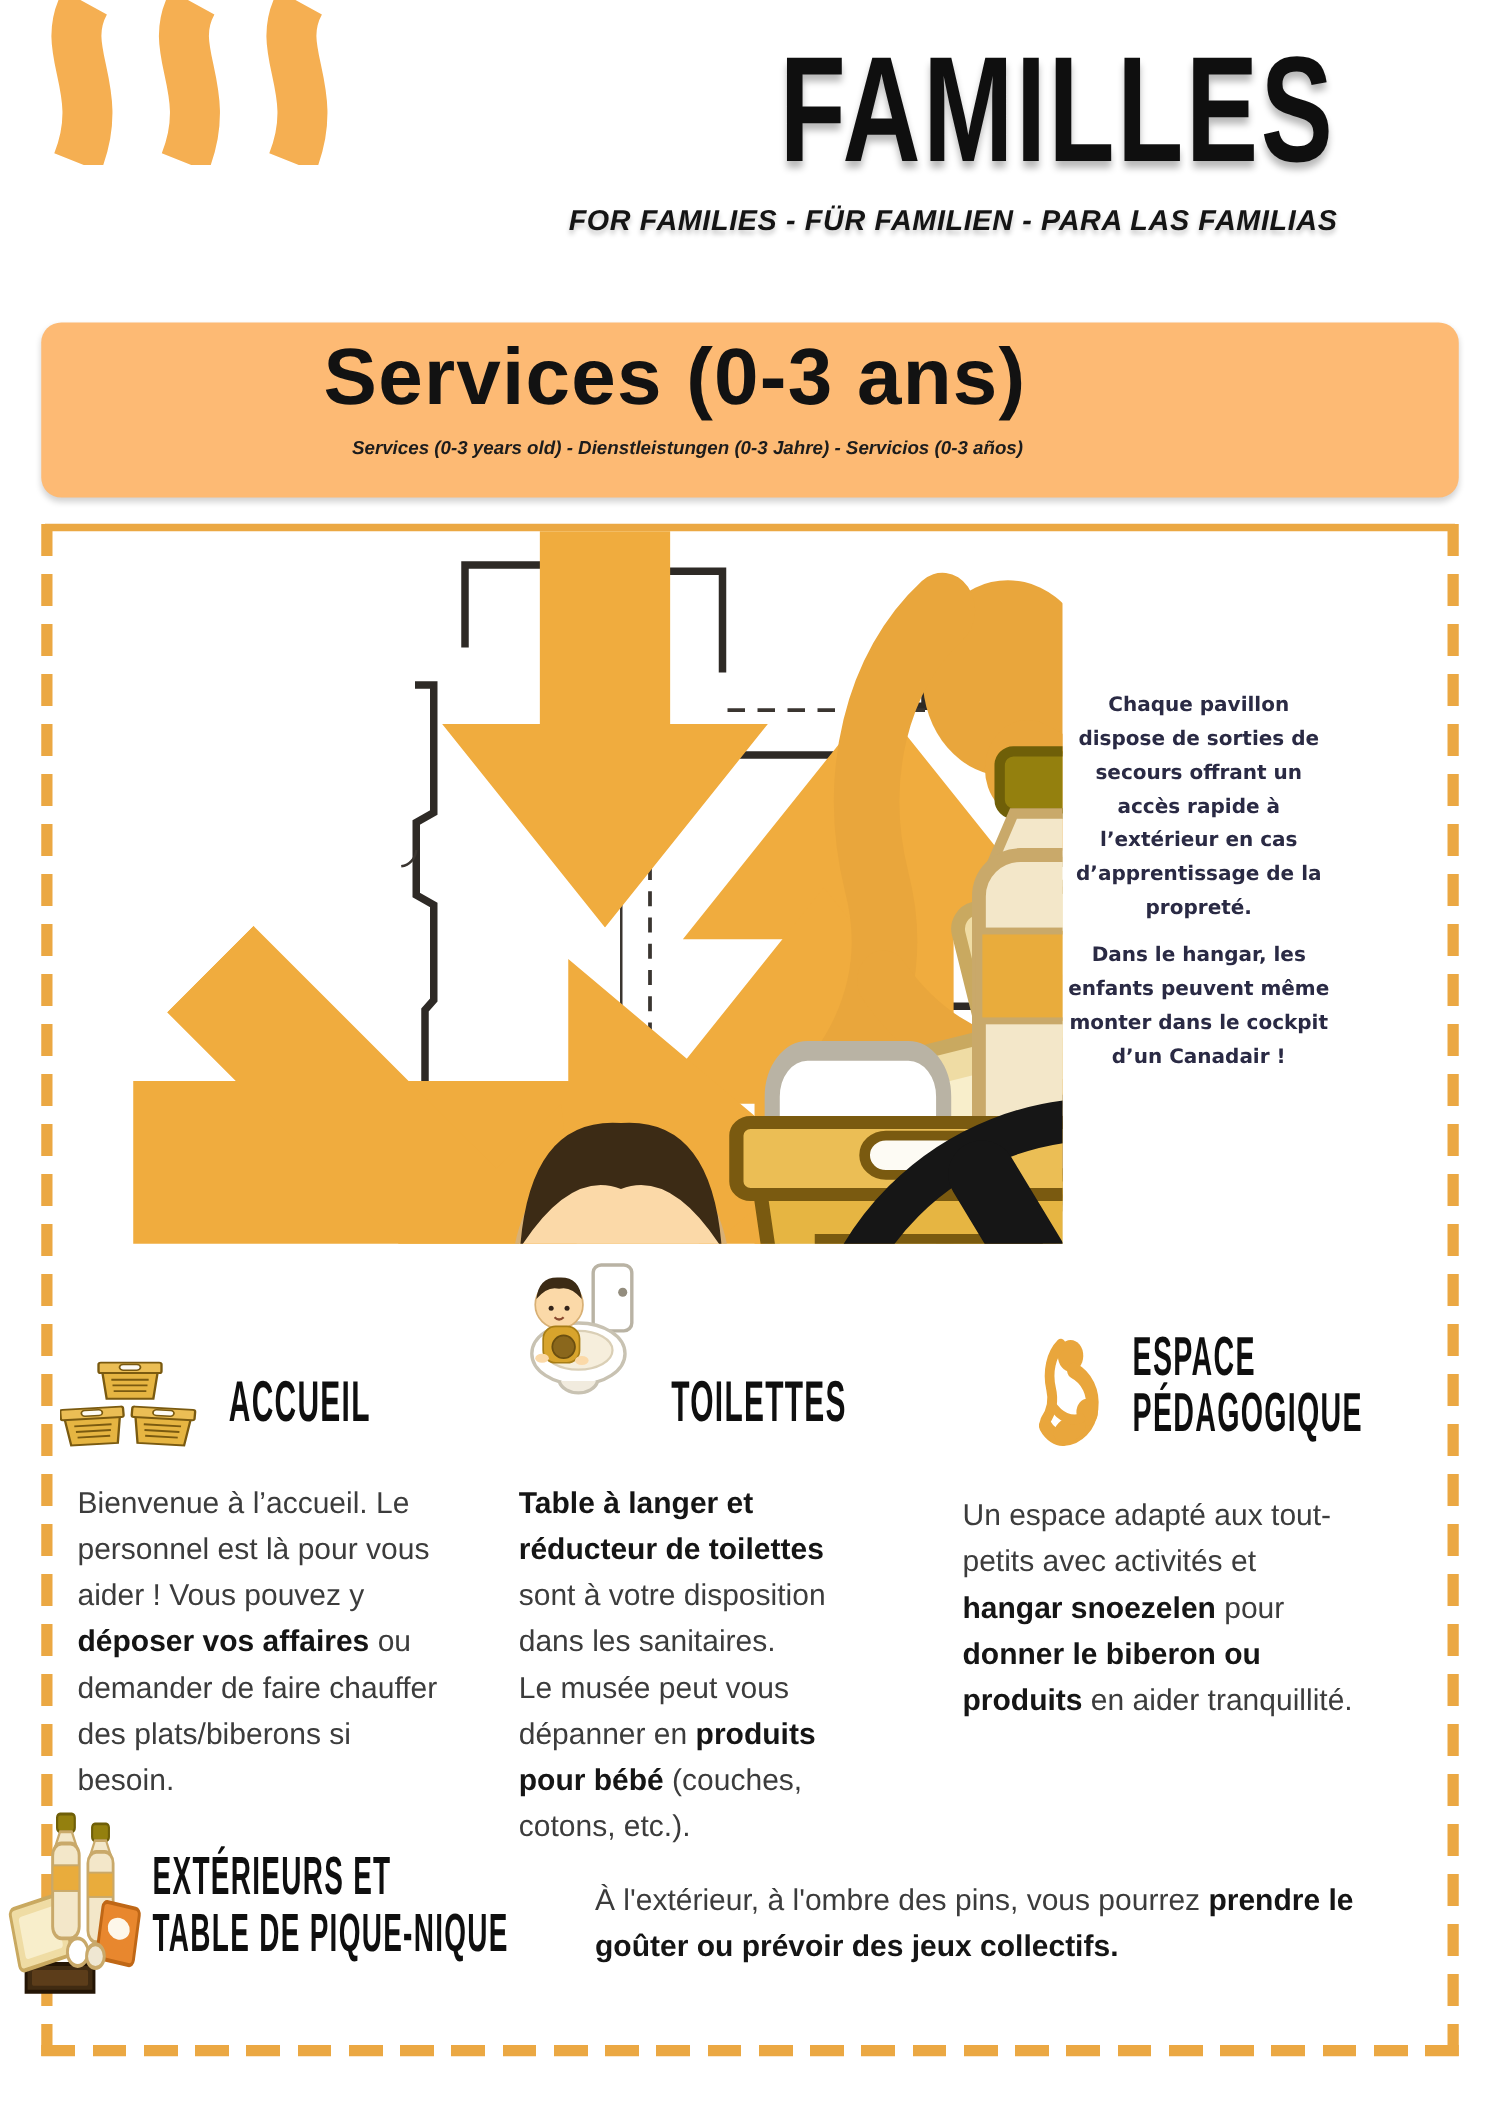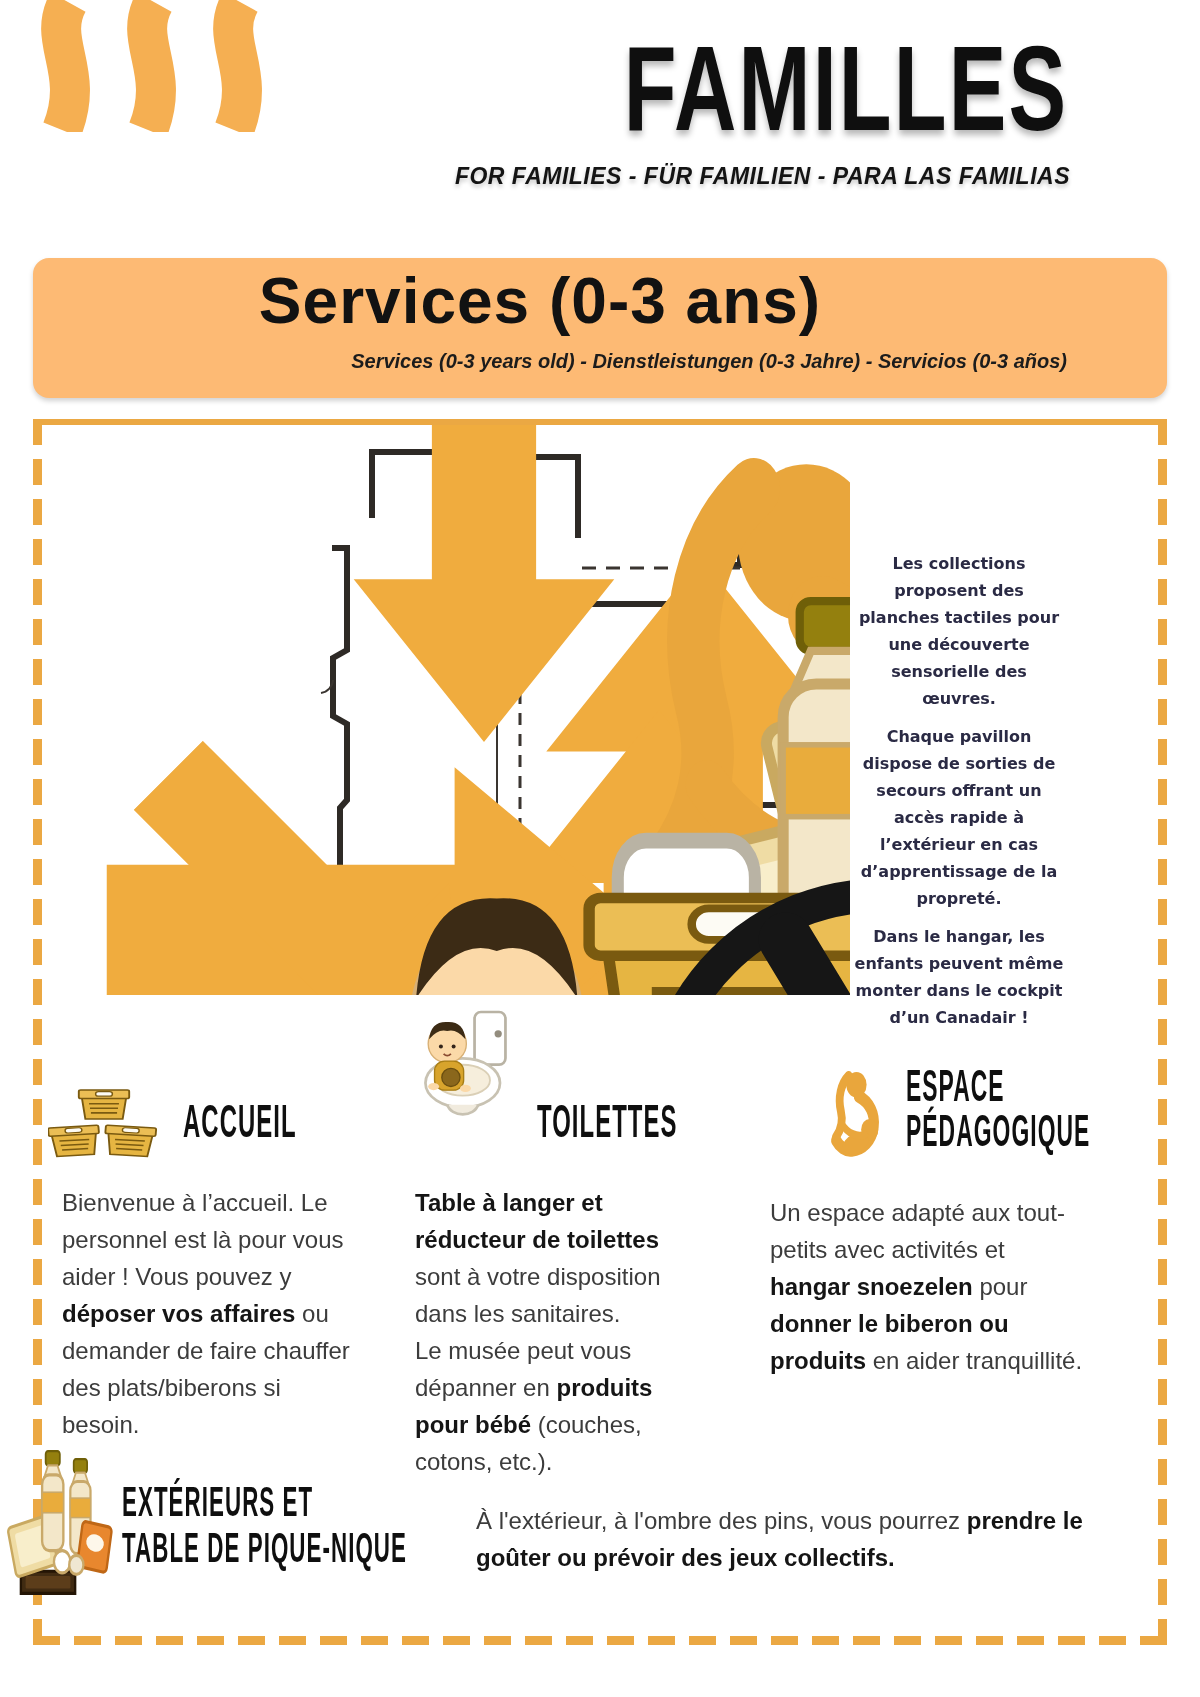--- a/index.html
+++ b/index.html
@@ -10,21 +10,21 @@
   .big-title{position:absolute;right:132px;top:28px;font-size:120px;line-height:1.0;font-weight:700;
              letter-spacing:3px;color:#0f0f0f;transform:scaleX(0.72);transform-origin:right top;
              white-space:nowrap;text-shadow:0 5px 7px rgba(0,0,0,0.28);}
   .big-sub{position:absolute;right:130px;top:163px;font-size:23px;font-style:italic;font-weight:700;
            color:#141414;white-space:nowrap;letter-spacing:0.5px;text-shadow:0 3px 4px rgba(0,0,0,0.22);}
   
   .banner{position:absolute;left:33px;top:258px;width:1134px;height:140px;background:#fdba74;
           border-radius:16px;box-shadow:0 3px 5px rgba(0,0,0,0.18);}
   .banner-title{position:absolute;left:0;right:120px;top:6px;text-align:center;font-size:64px;
                 font-weight:700;color:#121212;letter-spacing:1px;}
-  .banner-sub{position:absolute;left:0;right:100px;top:92px;text-align:right;font-size:20px;
+  .banner-sub{position:absolute;left:0;right:100px;top:92px;text-align:center;font-size:15px;
               font-style:italic;font-weight:700;color:#1c1c1c;}
   
   .frame-top{position:absolute;left:36px;top:419px;width:1128px;height:6px;background:#EBA843;}
   .frame-left,.frame-right{position:absolute;top:419px;width:9px;height:1228px;
         background:repeating-linear-gradient(to bottom,#EBA843 0 26px,transparent 26px 40px);}
   .frame-left{left:33px;}
   .frame-right{left:1158px;}
   .frame-bottom{position:absolute;left:33px;top:1636px;width:1134px;height:9px;
         background:repeating-linear-gradient(to right,#EBA843 0 27px,transparent 27px 41px);}
   
@@ -215,21 +215,20 @@
       </g>
     <g transform="translate(363,856) scale(1,0.92)">
         <use href="#sym-boxes"></use>
       </g>
     <g transform="translate(520,848) scale(0.95)">
         <use href="#sym-plane"></use>
       </g>
   </svg>
 
   <div class="map-notes">
-    <p>Les collections proposent des planches tactiles pour une découverte sensorielle des œuvres.</p>
     <p>Chaque pavillon dispose de sorties de secours offrant un accès rapide à l’extérieur en cas d’apprentissage de la propreté.</p>
     <p>Dans le hangar, les enfants peuvent même monter dans le cockpit d’un Canadair !</p>
   </div>
 
   <svg class="abs" style="left:48px;top:1084px" width="112" height="76" viewBox="0 0 120 100" preserveAspectRatio="none">
       <use href="#sym-boxes"></use>
     </svg>
   <div class="cond h-section" style="left:183px;top:1098px">ACCUEIL</div>
   <div class="body-txt" style="left:62px;top:1184px;width:288px"><span>Bienvenue à l’accueil. Le personnel est là pour vous aider ! Vous pouvez y </span><span class="b">déposer vos affaires</span><span> ou demander de faire chauffer des plats/biberons si besoin.</span></div>
 

